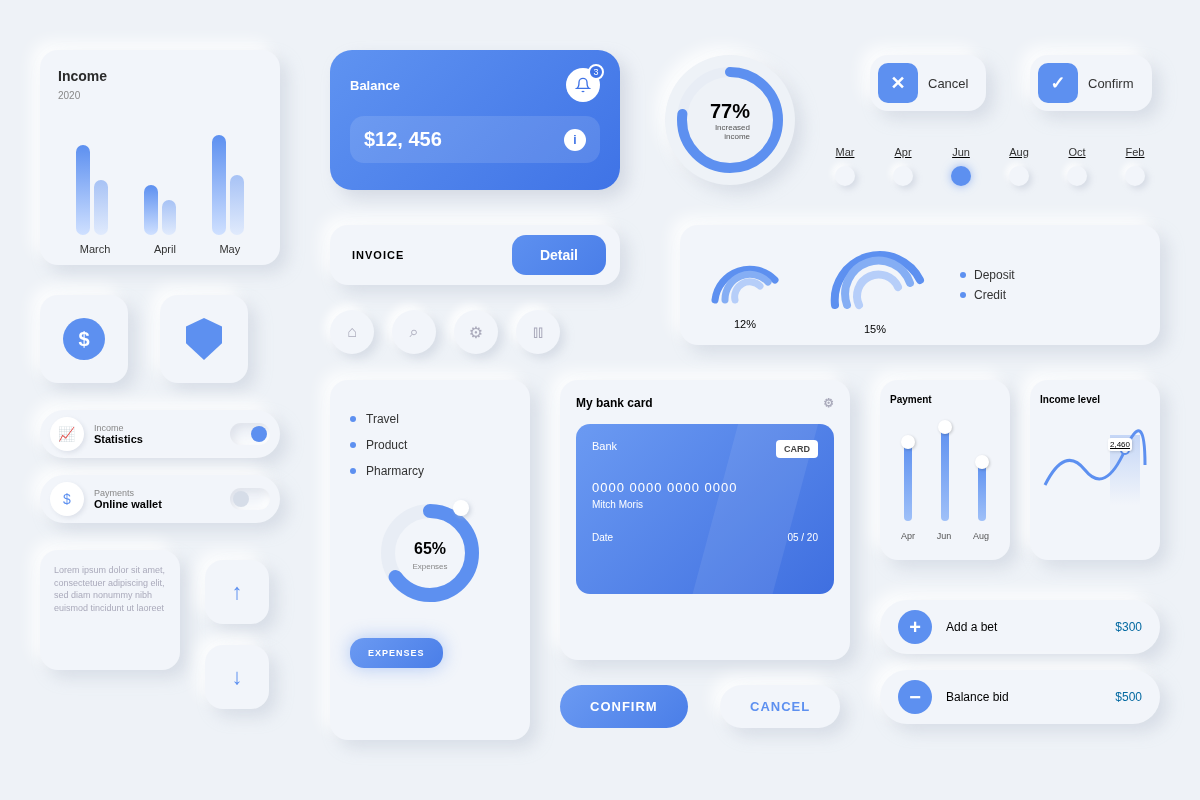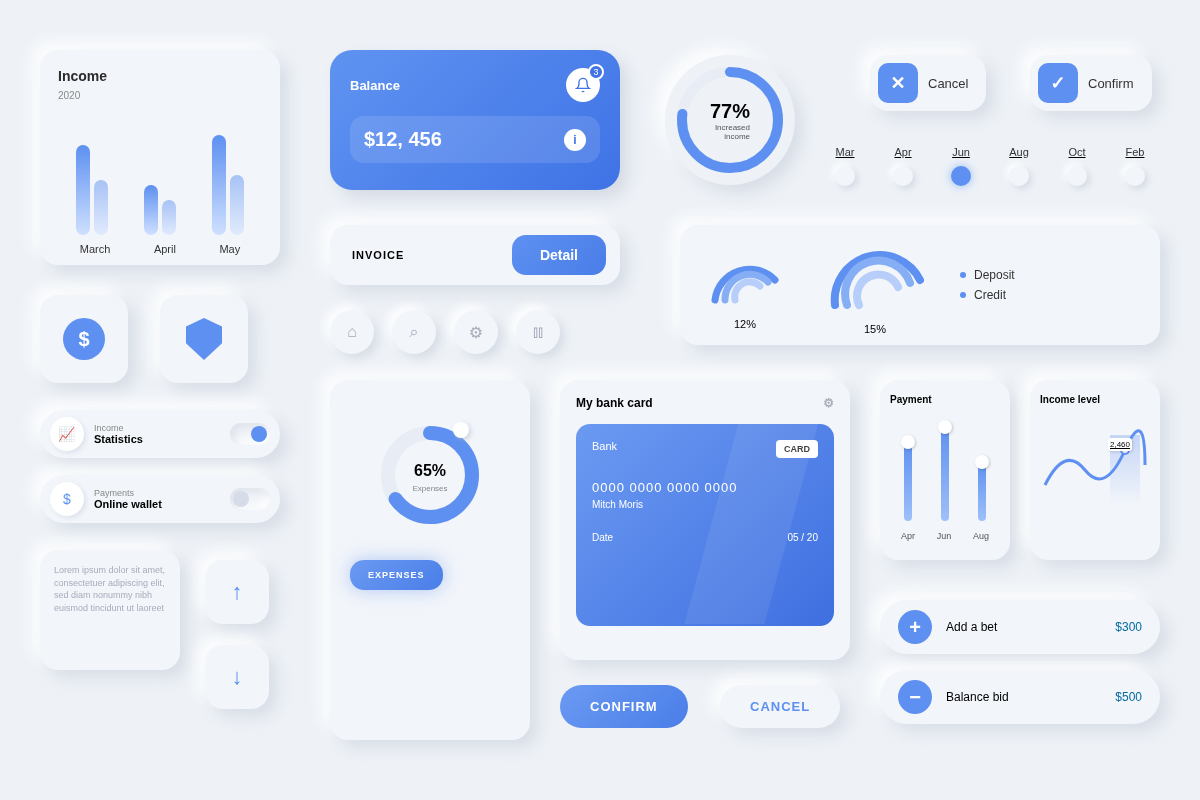--- a/index.html
+++ b/index.html
@@ -100,21 +100,21 @@
 .exp li::before { content: ''; width: 6px; height: 6px; background: #5d90f0; border-radius: 50%; }
 .ring2 { width: 110px; height: 110px; margin: 20px auto 0; position: relative; }
 .ring2 .pct { position: absolute; top: 42px; width: 100%; text-align: center; font-size: 16px; font-weight: 700; }
 .ring2 .sub { position: absolute; top: 64px; width: 100%; text-align: center; font-size: 8px; color: #888; }
 .ring2 .handle { position: absolute; top: 2px; right: 16px; width: 16px; height: 16px; background: #fff; border-radius: 50%; box-shadow: 2px 2px 4px rgba(174,183,200,.5); }
 .exp-btn { margin-top: 30px; background: linear-gradient(135deg,#6b9af2,#4a7ee8); color: #fff; font-size: 9px; font-weight: 700; letter-spacing: 1px; padding: 10px 18px; border-radius: 14px; display: inline-block; box-shadow: 0 0 18px rgba(93,144,240,.45); }
 
 
 .bank { position: absolute; left: 560px; top: 380px; width: 290px; height: 280px; padding: 16px; }
 .bank .hdr { display: flex; justify-content: space-between; align-items: center; font-size: 12px; font-weight: 700; margin-bottom: 14px; }
-.card { width: 100%; height: 202px; border-radius: 14px; background: linear-gradient(135deg,#6b9af2,#3f6fe0); padding: 16px; color: #fff; position: relative; overflow: hidden; }
+.card { width: 100%; height: 170px; border-radius: 14px; background: linear-gradient(135deg,#6b9af2,#3f6fe0); padding: 16px; color: #fff; position: relative; overflow: hidden; }
 .card::after { content: ''; position: absolute; top: -20px; right: 40px; width: 80px; height: 220px; background: rgba(255,255,255,.08); transform: skewX(-15deg); }
 .card .r1 { display: flex; justify-content: space-between; font-size: 11px; }
 .card .chip { background: #fff; color: #333; font-size: 9px; font-weight: 700; padding: 4px 8px; border-radius: 4px; }
 .card .num { font-size: 13px; margin-top: 22px; letter-spacing: 1px; }
 .card .nm { font-size: 10px; margin-top: 4px; }
 .card .r2 { display: flex; justify-content: space-between; font-size: 10px; margin-top: 22px; }
 
 
 .bigbtn { position: absolute; top: 685px; padding: 14px 30px; font-size: 13px; font-weight: 700; letter-spacing: 1px; }
 .bb1 { left: 560px; background: linear-gradient(135deg,#6b9af2,#4a7ee8); color: #fff; }
@@ -285,20 +285,25 @@
       <div class="k"></div>
     </div>
 </div>
 
 <div class="neu lorem">Lorem ipsum dolor sit amet, consectetuer adipiscing elit, sed diam nonummy nibh euismod tincidunt ut laoreet</div>
 
 <div class="neu arrbox arr1">↑</div>
 <div class="neu arrbox arr2">↓</div>
 
 <div class="neu exp">
+  <ul>
+    <li>Travel</li>
+    <li>Product</li>
+    <li>Pharmarcy</li>
+  </ul>
   <div class="ring2">
     <svg width="110" height="110">
         <circle cx="55" cy="55" r="42" fill="none" stroke="#e8edf5" stroke-width="14"></circle>
         <circle cx="55" cy="55" r="42" fill="none" stroke="#5d90f0" stroke-width="14" stroke-dasharray="172 264" stroke-linecap="round" transform="rotate(-90 55 55)"></circle>
       </svg>
     <div class="pct">65%</div>
     <div class="sub">Expenses</div>
     <div class="handle"></div>
   </div>
   <div class="exp-btn">EXPENSES</div>

